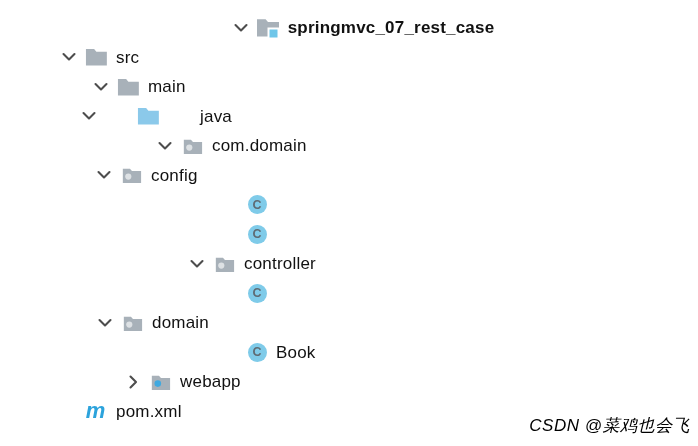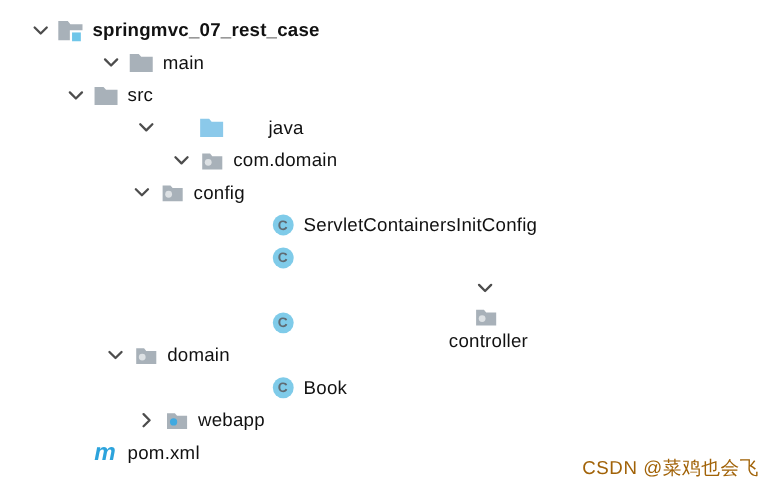--- a/index.html
+++ b/index.html
@@ -72,61 +72,61 @@
     bottom: 9px;
     font-size: 17px;
     letter-spacing: 0.5px;
   }
 </style>
 </head>
 <body>
 
 <div class="screen" style="background: rgb(255, 255, 255); color: rgb(17, 17, 17);">
   <div class="tree">
-      <div class="row" style="padding-left: 24px;">
+      <div class="row" style="padding-left: 24px; justify-content: center;">
         <span class="chev">
           <svg width="18" height="18" viewBox="0 0 18 18" xmlns="http://www.w3.org/2000/svg">
             <polyline points="3.5,6 9,11.5 14.5,6" fill="none" stroke="#4D4D4D" stroke-width="2.1" stroke-linecap="round" stroke-linejoin="round"></polyline>
           </svg>
         </span>
         <span class="icon">
           <svg width="26" height="24" viewBox="0 0 26 24" xmlns="http://www.w3.org/2000/svg">
             <path transform="scale(1)" d="M1 3.2 h8.6 l2.4 2.8 H23 v14.5 H1 Z" fill="#A8B1B9"></path>
             <rect x="12.5" y="12.5" width="10" height="10" fill="#6FC6E9" stroke="#ffffff" stroke-width="2"></rect>
           </svg>
         </span>
         <span class="label bold">springmvc_07_rest_case</span>
       </div>
-      <div class="row" style="padding-left: 88px;">
+      <div class="row" style="padding-left: 56px;">
         <span class="chev">
           <svg width="18" height="18" viewBox="0 0 18 18" xmlns="http://www.w3.org/2000/svg">
             <polyline points="3.5,6 9,11.5 14.5,6" fill="none" stroke="#4D4D4D" stroke-width="2.1" stroke-linecap="round" stroke-linejoin="round"></polyline>
           </svg>
         </span>
         <span class="icon">
           <svg width="24" height="22" viewBox="0 0 24 22" xmlns="http://www.w3.org/2000/svg">
             <path transform="scale(0.95)" d="M1 3.2 h8.6 l2.4 2.8 H23 v14.5 H1 Z" fill="#A8B1B9"></path>
           </svg>
         </span>
-        <span class="label">main</span>
-      </div>
-      <div class="row" style="padding-left: 56px;">
+        <span class="label">src</span>
+      </div>
+      <div class="row" style="padding-left: 88px;">
         <span class="chev">
           <svg width="18" height="18" viewBox="0 0 18 18" xmlns="http://www.w3.org/2000/svg">
             <polyline points="3.5,6 9,11.5 14.5,6" fill="none" stroke="#4D4D4D" stroke-width="2.1" stroke-linecap="round" stroke-linejoin="round"></polyline>
           </svg>
         </span>
         <span class="icon">
           <svg width="24" height="22" viewBox="0 0 24 22" xmlns="http://www.w3.org/2000/svg">
             <path transform="scale(0.95)" d="M1 3.2 h8.6 l2.4 2.8 H23 v14.5 H1 Z" fill="#A8B1B9"></path>
           </svg>
         </span>
-        <span class="label">src</span>
-      </div>
-      <div class="row" style="padding-left: 120px; gap: 32px;">
+        <span class="label">main</span>
+      </div>
+      <div class="row" style="padding-left: 76px; gap: 32px;">
         <span class="chev">
           <svg width="18" height="18" viewBox="0 0 18 18" xmlns="http://www.w3.org/2000/svg">
             <polyline points="3.5,6 9,11.5 14.5,6" fill="none" stroke="#4D4D4D" stroke-width="2.1" stroke-linecap="round" stroke-linejoin="round"></polyline>
           </svg>
         </span>
         <span class="icon">
           <svg width="24" height="22" viewBox="0 0 24 22" xmlns="http://www.w3.org/2000/svg">
             <path transform="scale(0.95)" d="M1 3.2 h8.6 l2.4 2.8 H23 v14.5 H1 Z" fill="#8BC9EA"></path>
           </svg>
         </span>
@@ -139,48 +139,47 @@
           </svg>
         </span>
         <span class="icon">
           <svg width="21" height="18" viewBox="0 0 21 18" xmlns="http://www.w3.org/2000/svg">
             <path transform="scale(0.83)" d="M1 3.2 h8.6 l2.4 2.8 H23 v14.5 H1 Z" fill="#A8B1B9"></path>
             <circle cx="6.3" cy="10.6" r="3.1" fill="#DDE1E4"></circle>
           </svg>
         </span>
         <span class="label">com.domain</span>
       </div>
-      <div class="row" style="padding-left: 116px;">
+      <div class="row" style="padding-left: 91px;">
         <span class="chev">
           <svg width="18" height="18" viewBox="0 0 18 18" xmlns="http://www.w3.org/2000/svg">
             <polyline points="3.5,6 9,11.5 14.5,6" fill="none" stroke="#4D4D4D" stroke-width="2.1" stroke-linecap="round" stroke-linejoin="round"></polyline>
           </svg>
         </span>
         <span class="icon">
           <svg width="21" height="18" viewBox="0 0 21 18" xmlns="http://www.w3.org/2000/svg">
             <path transform="scale(0.83)" d="M1 3.2 h8.6 l2.4 2.8 H23 v14.5 H1 Z" fill="#A8B1B9"></path>
             <circle cx="6.3" cy="10.6" r="3.1" fill="#DDE1E4"></circle>
           </svg>
         </span>
         <span class="label">config</span>
       </div>
       <div class="row" style="padding-left: 216px;">
         <span class="chev"></span>
         <span class="icon">
           <span class="class-badge" style="background: rgb(127, 203, 233); color: rgb(95, 107, 115);">C</span>
         </span>
-        <span class="label">ServletContainersInitConfig</span>
-      </div>
-      <div class="row" style="padding-left: 216px;">
-        <span class="chev"></span>
-        <span class="icon">
-          <span class="class-badge" style="background: rgb(127, 203, 233); color: rgb(95, 107, 115);">C</span>
-        </span>
-      </div>
-      <div class="row" style="padding-left: 184px; flex-direction: column;">
+      </div>
+      <div class="row" style="padding-left: 216px;">
+        <span class="chev"></span>
+        <span class="icon">
+          <span class="class-badge" style="background: rgb(127, 203, 233); color: rgb(95, 107, 115);">C</span>
+        </span>
+      </div>
+      <div class="row" style="padding-left: 184px;">
         <span class="chev">
           <svg width="18" height="18" viewBox="0 0 18 18" xmlns="http://www.w3.org/2000/svg">
             <polyline points="3.5,6 9,11.5 14.5,6" fill="none" stroke="#4D4D4D" stroke-width="2.1" stroke-linecap="round" stroke-linejoin="round"></polyline>
           </svg>
         </span>
         <span class="icon">
           <svg width="21" height="18" viewBox="0 0 21 18" xmlns="http://www.w3.org/2000/svg">
             <path transform="scale(0.83)" d="M1 3.2 h8.6 l2.4 2.8 H23 v14.5 H1 Z" fill="#A8B1B9"></path>
             <circle cx="6.3" cy="10.6" r="3.1" fill="#DDE1E4"></circle>
           </svg>
@@ -229,14 +228,14 @@
         <span class="label">webapp</span>
       </div>
       <div class="row" style="padding-left: 56px;">
         <span class="chev"></span>
         <span class="icon">
           <span class="maven-m" style="color: rgb(44, 163, 220);">m</span>
         </span>
         <span class="label">pom.xml</span>
       </div>
     </div>
-  <div class="watermark" style="color: #a16207;">CSDN @菜鸡也会飞</div>
+  <div class="watermark" style="color: #000000; font-style: italic;">CSDN @菜鸡也会飞</div>
 </div>
 
 </body></html>

